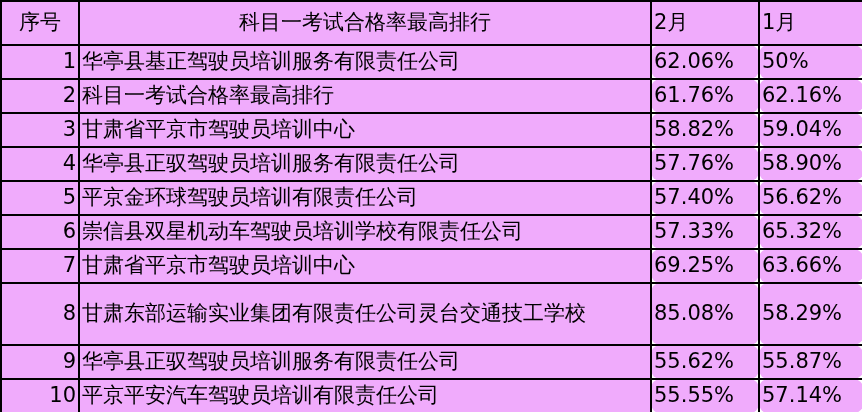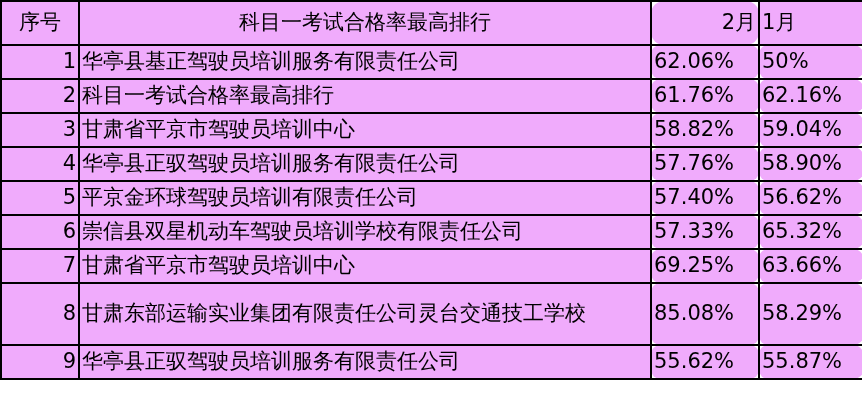--- a/index.html
+++ b/index.html
@@ -43,21 +43,21 @@
   
   thead th {
     font-weight: bold;
     font-size: 23px;
     height: 38px;
     padding-top: 1px;
     padding-bottom: 1px;
   }
   th.h-rank { text-align: center; }
   th.h-name { text-align: center; padding-left: 8px; }
-  th.h-feb  { text-align: right; padding-left: 6px; border-radius: 13px; }
+  th.h-feb  { text-align: left; padding-left: 6px; }
   th.h-jan  { text-align: left; padding-left: 6px; margin-top: 29px; }
 
   
   td.rank {
     text-align: right;
     padding-right: 8px;
     font-size: 21px;
   }
   td.name {
     text-align: left;
@@ -141,15 +141,21 @@
           <td class="name">甘肃东部运输实业集团有限责任公司灵台交通技工学校</td>
           <td class="feb">85.08%</td>
           <td class="jan">58.29%</td>
         </tr>
         <tr>
           <td class="rank">9</td>
           <td class="name">华亭县正驭驾驶员培训服务有限责任公司</td>
           <td class="feb">55.62%</td>
           <td class="jan">55.87%</td>
         </tr>
+        <tr>
+          <td class="rank">10</td>
+          <td class="name">平京平安汽车驾驶员培训有限责任公司</td>
+          <td class="feb">55.55%</td>
+          <td class="jan">57.14%</td>
+        </tr>
       </tbody>
   </table>
 </div>
 
 </body></html>

